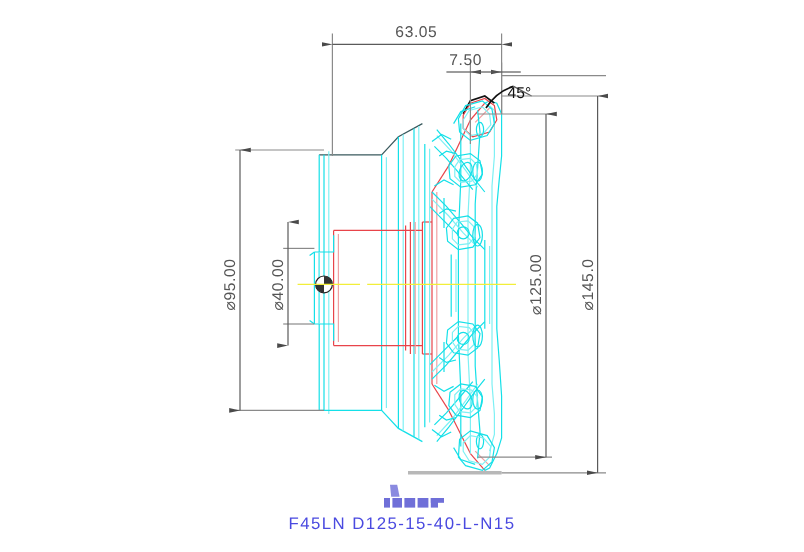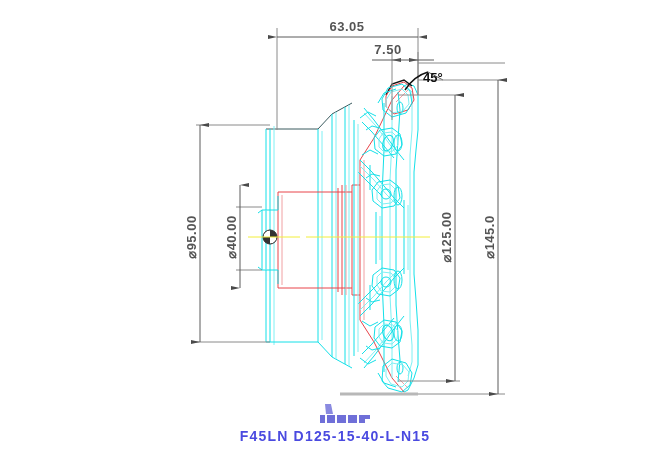--- a/index.html
+++ b/index.html
@@ -7,21 +7,20 @@
     padding: 0;
     background: #ffffff;
   }
   #stage {
     position: relative;
     width: 670px;
     height: 460px;
     background: #ffffff;
     overflow: hidden;
     font-family: "Liberation Sans", sans-serif;
-    font-weight: bold;
   }
   svg.layer {
     position: absolute;
     left: 0;
     top: 0;
     width: 670px;
     height: 460px;
   }
   .dimtext {
     font-family: "Liberation Sans", sans-serif;

